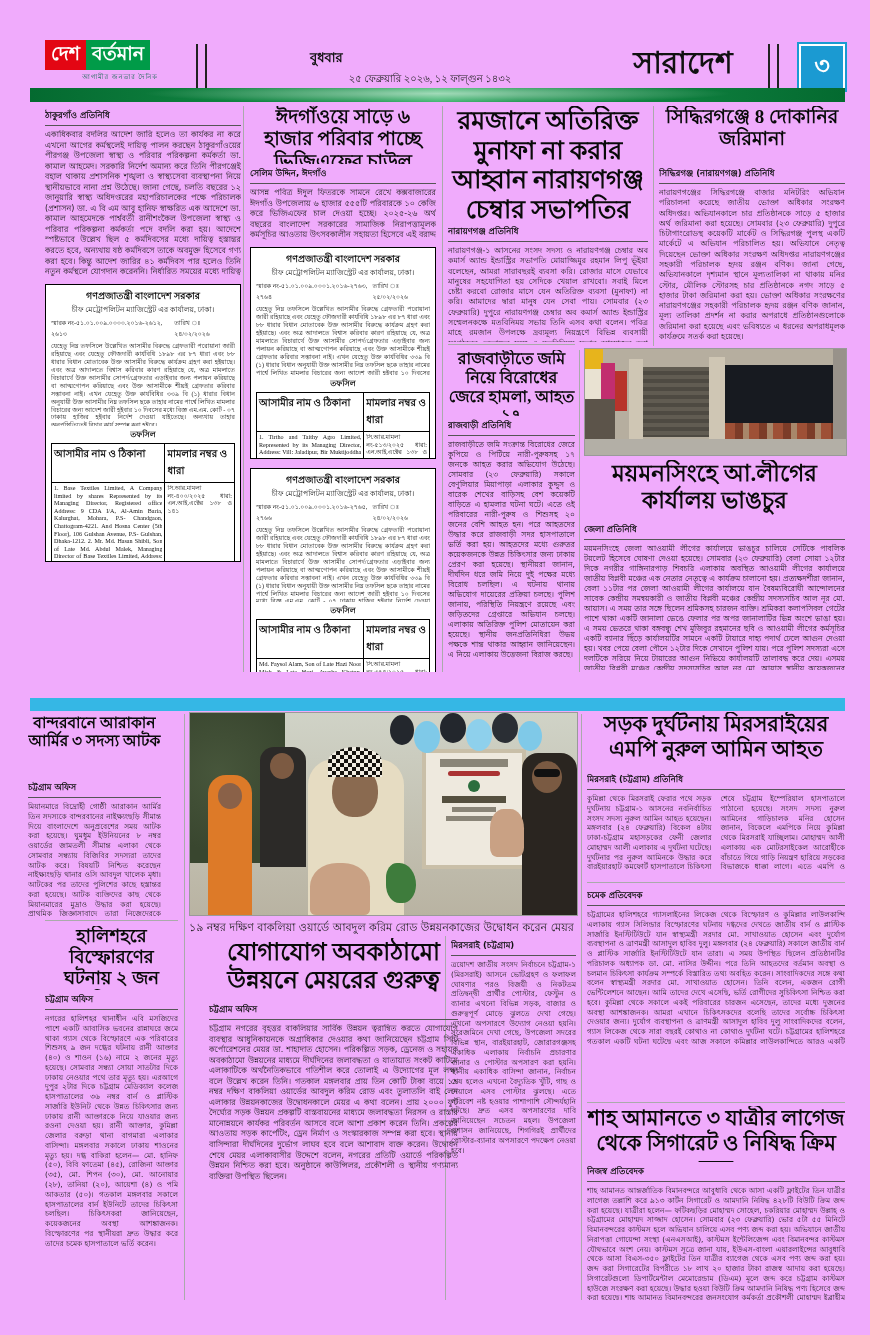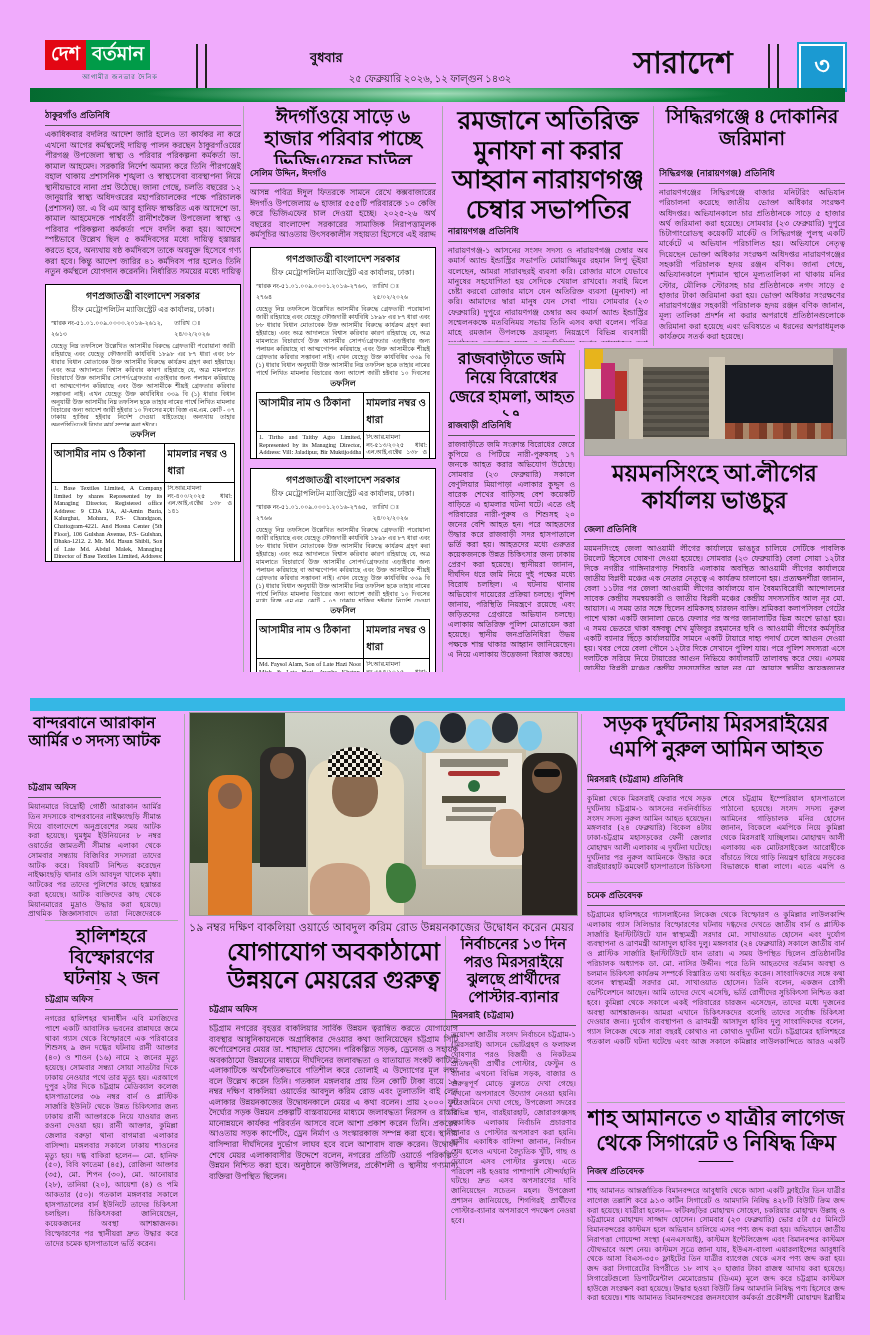--- a/index.html
+++ b/index.html
@@ -263,21 +263,20 @@
   </div>
   <div class="abs caption" style="left:189px;top:919px;width:387px;height:15px;">১৯ নম্বর দক্ষিণ বাকলিয়া ওয়ার্ডে আবদুল করিম রোড উন্নয়নকাজের উদ্বোধন করেন মেয়র ডা. শাহাদাত হোসেন।</div>
 
   <div class="abs" style="left:189px;top:938px;width:249px;height:362px;overflow:hidden;margin-left:20px;">
     <div class="hl" style="font-size:24px;height:62px;">যোগাযোগ অবকাঠামো উন্নয়নে মেয়রের গুরুত্ব</div>
     <div class="byline">চট্টগ্রাম অফিস</div>
     <div class="bodytxt" style="height:272px;font-size:8px;">চট্টগ্রাম নগরের বৃহত্তর বাকলিয়ার সার্বিক উন্নয়ন ত্বরান্বিত করতে যোগাযোগ ব্যবস্থার আধুনিকায়নকে অগ্রাধিকার দেওয়ার কথা জানিয়েছেন চট্টগ্রাম সিটি কর্পোরেশনের মেয়র ডা. শাহাদাত হোসেন। পরিকল্পিত সড়ক, ড্রেনেজ ও সহায়ক অবকাঠামো উন্নয়নের মাধ্যমে দীর্ঘদিনের জলাবদ্ধতা ও যাতায়াত সংকট কাটিয়ে এলাকাটিকে অর্থনৈতিকভাবে গতিশীল করে তোলাই এ উদ্যোগের মূল লক্ষ্য বলে উল্লেখ করেন তিনি। গতকাল মঙ্গলবার প্রায় তিন কোটি টাকা ব্যয়ে ১৯ নম্বর দক্ষিণ বাকলিয়া ওয়ার্ডের আবদুল করিম রোড এবং তুলাতলি বাই লেন এলাকার উন্নয়নকাজের উদ্বোধনকালে মেয়র এ কথা বলেন। প্রায় ২০০০ ফুট দৈর্ঘ্যের সড়ক উন্নয়ন প্রকল্পটি বাস্তবায়নের মাধ্যমে জলাবদ্ধতা নিরসন ও রাস্তার মানোন্নয়নে কার্যকর পরিবর্তন আসবে বলে আশা প্রকাশ করেন তিনি। প্রকল্পের আওতায় সড়ক কার্পেটিং, ড্রেন নির্মাণ ও সংস্কারকাজ সম্পন্ন করা হবে। স্থানীয় বাসিন্দারা দীর্ঘদিনের দুর্ভোগ লাঘব হবে বলে আশাবাদ ব্যক্ত করেন। উদ্বোধন শেষে মেয়র এলাকাবাসীর উদ্দেশে বলেন, নগরের প্রতিটি ওয়ার্ডে পরিকল্পিত উন্নয়ন নিশ্চিত করা হবে। অনুষ্ঠানে কাউন্সিলর, প্রকৌশলী ও স্থানীয় গণ্যমান্য ব্যক্তিরা উপস্থিত ছিলেন।</div>
   </div>
 
   <div class="abs" style="left:451px;top:936px;width:125px;height:364px;overflow:hidden;">
-    <div class="hl" style="font-size:15px;height:70px;">নির্বাচনের ১৩ দিন পরও মিরসরাইয়ে ঝুলছে প্রার্থীদের পোস্টার-ব্যানার</div>
     <div class="byline">মিরসরাই (চট্টগ্রাম)</div>
     <div class="bodytxt" style="height:266px;font-size:7.4px;">ত্রয়োদশ জাতীয় সংসদ নির্বাচনে চট্টগ্রাম-১ (মিরসরাই) আসনে ভোটগ্রহণ ও ফলাফল ঘোষণার পরও বিজয়ী ও নিকটতম প্রতিদ্বন্দ্বী প্রার্থীর পোস্টার, ফেস্টুন ও ব্যানার এখনো বিভিন্ন সড়ক, বাজার ও গুরুত্বপূর্ণ মোড়ে ঝুলতে দেখা গেছে। এখনো অপসারণে উদ্যোগ নেওয়া হয়নি। সরেজমিনে দেখা গেছে, উপজেলা সদরের বিভিন্ন স্থান, বারইয়ারহাট, জোরারগঞ্জসহ একাধিক এলাকায় নির্বাচনি প্রচারণার ব্যানার ও পোস্টার অপসারণ করা হয়নি। স্থানীয় একাধিক বাসিন্দা জানান, নির্বাচন শেষ হলেও এখনো বৈদ্যুতিক খুঁটি, গাছ ও দেয়ালে এসব পোস্টার ঝুলছে। এতে পরিবেশ নষ্ট হওয়ার পাশাপাশি সৌন্দর্যহানি ঘটছে। দ্রুত এসব অপসারণের দাবি জানিয়েছেন সচেতন মহল। উপজেলা প্রশাসন জানিয়েছে, শিগগিরই প্রার্থীদের পোস্টার-ব্যানার অপসারণে পদক্ষেপ নেওয়া হবে।</div>
   </div>
 
   <div class="abs" style="left:587px;top:712px;width:258px;height:168px;overflow:hidden;">
     <div class="hl" style="font-size:21px;height:58px;">সড়ক দুর্ঘটনায় মিরসরাইয়ের এমপি নুরুল আমিন আহত</div>
     <div class="byline">মিরসরাই (চট্টগ্রাম) প্রতিনিধি</div>
     <div class="bodytxt twocol" style="height:84px;font-size:7.4px;">কুমিল্লা থেকে মিরসরাই ফেরার পথে সড়ক দুর্ঘটনায় চট্টগ্রাম-১ আসনের নবনির্বাচিত সংসদ সদস্য নুরুল আমিন আহত হয়েছেন। মঙ্গলবার (২৪ ফেব্রুয়ারি) বিকেল ৪টায় ঢাকা-চট্টগ্রাম মহাসড়কের ফেনী জেলার মোহাম্মদ আলী এলাকায় এ দুর্ঘটনা ঘটেছে। দুর্ঘটনার পর নুরুল আমিনকে উদ্ধার করে বারইয়ারহাট কমফোর্ট হাসপাতালে চিকিৎসা শেষে চট্টগ্রাম ইম্পেরিয়াল হাসপাতালে পাঠানো হয়েছে। সংসদ সদস্য নুরুল আমিনের গাড়িচালক মনির হোসেন জানান, বিকেলে এমপিকে নিয়ে কুমিল্লা থেকে মিরসরাই যাচ্ছিলাম। মোহাম্মদ আলী এলাকায় এক মোটরসাইকেল আরোহীকে বাঁচাতে গিয়ে গাড়ি নিয়ন্ত্রণ হারিয়ে সড়কের বিভাজকে ধাক্কা লাগে। এতে এমপি ও আমি আহত হয়েছি। কমফোর্ট হাসপাতালের চিকিৎসক ডা. রেজাউল করিম বলেন, প্রাথমিক চিকিৎসা শেষে চট্টগ্রাম রেফার করা হয়েছে। আপাতত তিনি শঙ্কামুক্ত। মুখে, কোমরে, মাথায় ও পিঠে আঘাত পেয়েছেন। এদিকে সংসদ সদস্যের দুর্ঘটনার খবর শুনে উপজেলার বিভিন্ন এলাকা থেকে বিএনপির নেতাকর্মীরা হাসপাতালে ছুটে যান।</div>
   </div>
 

